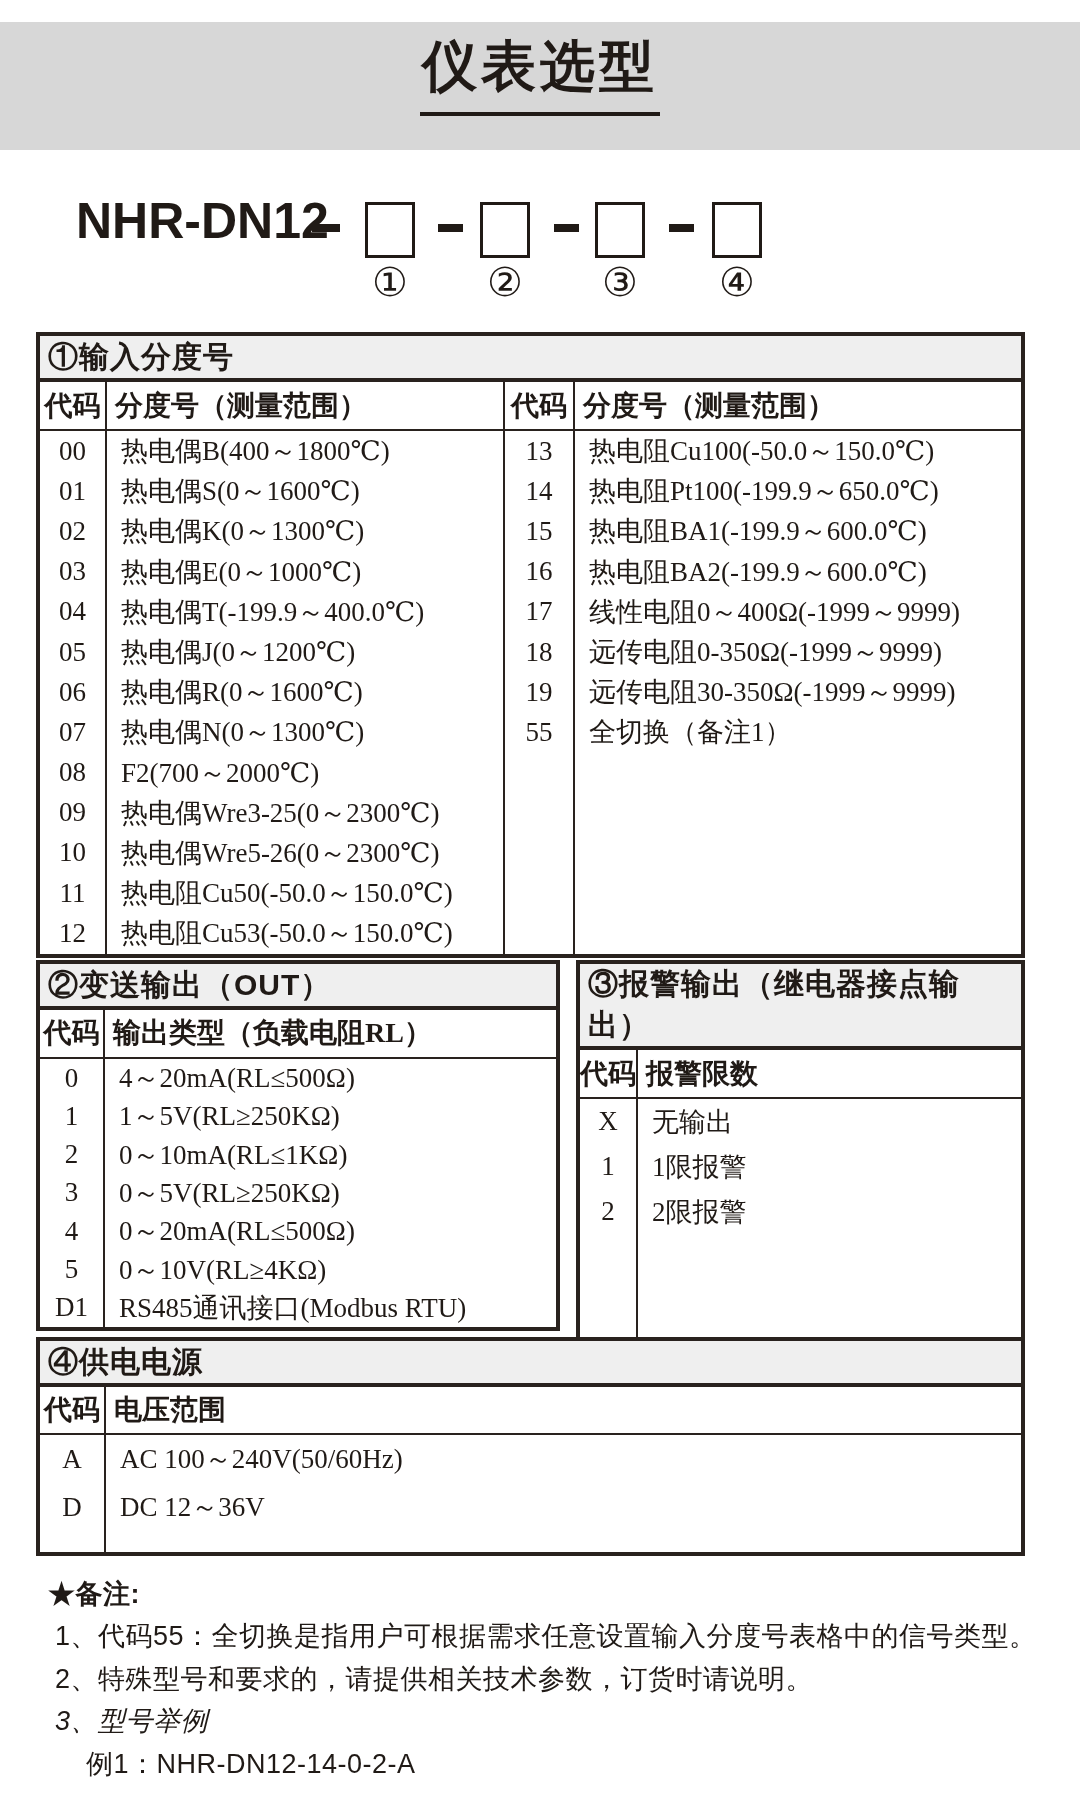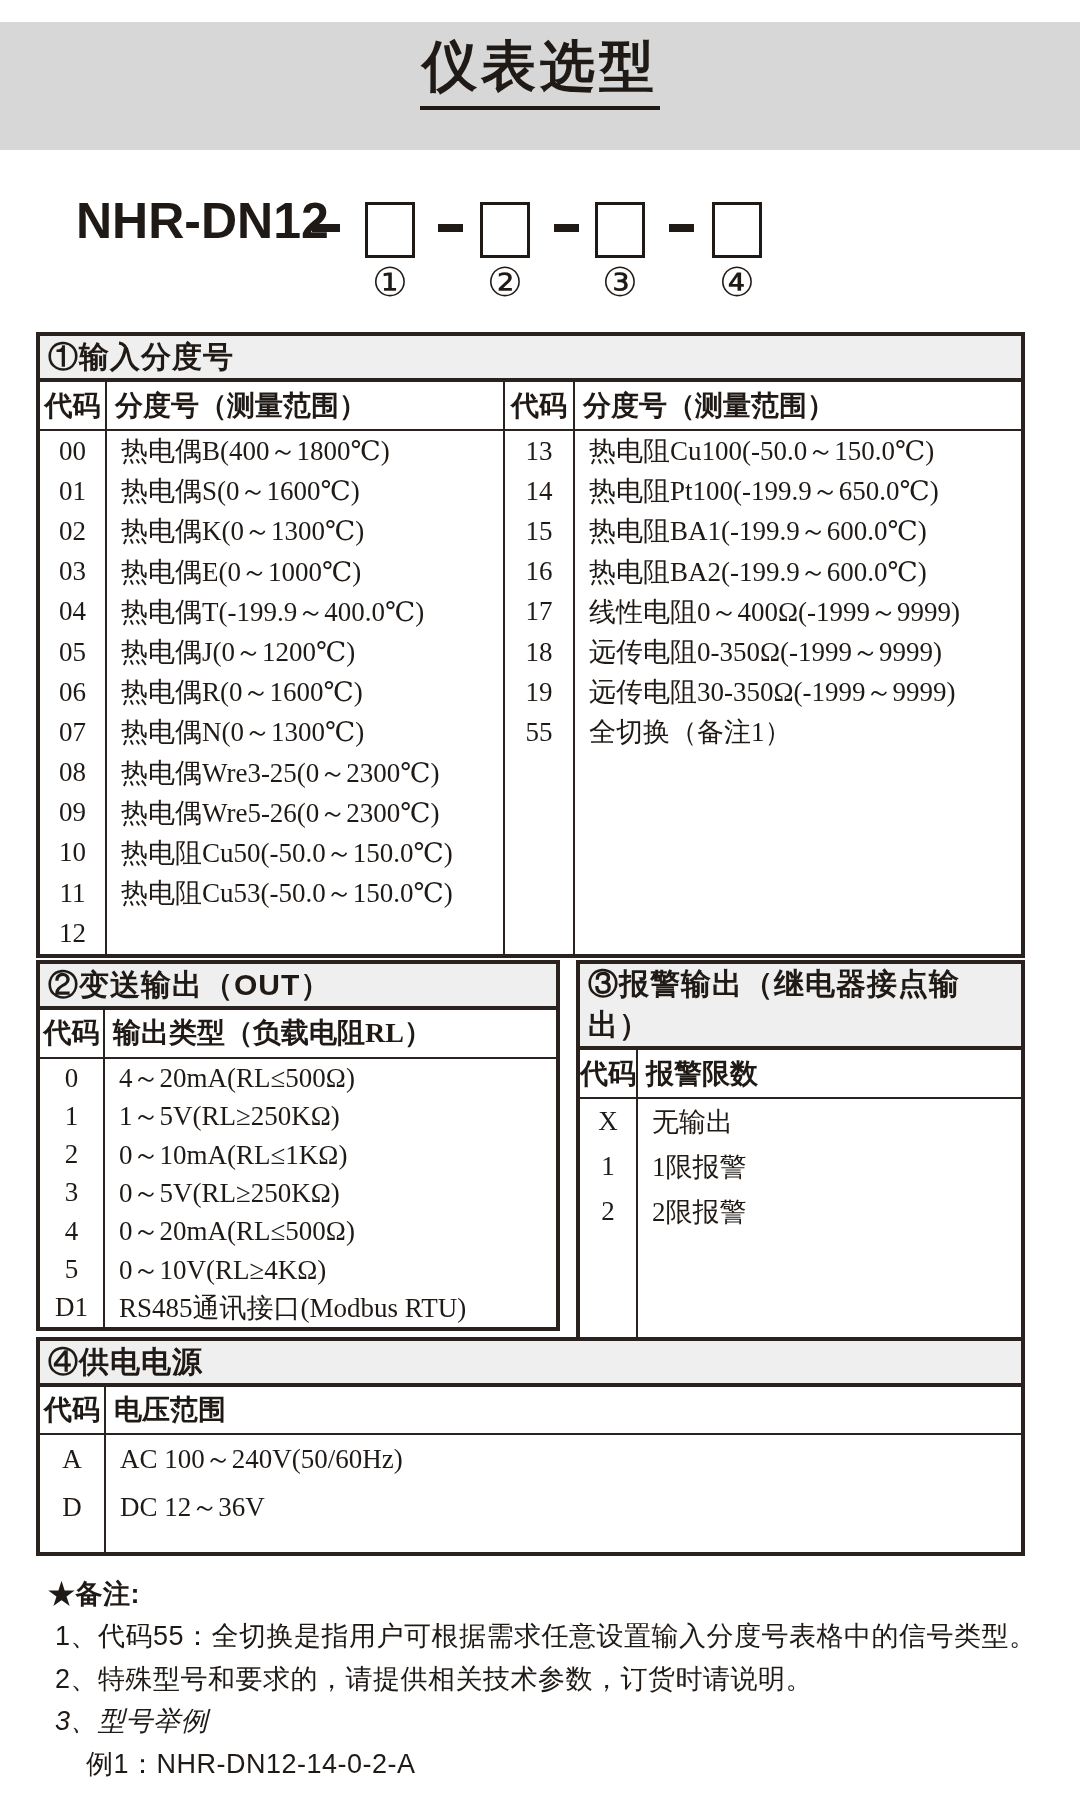--- a/index.html
+++ b/index.html
@@ -11,21 +11,21 @@
   *{margin:0;padding:0;box-sizing:border-box;}
   html,body{background:#ffffff;}
   body{
     position:relative;width:1080px;height:1797px;overflow:hidden;
     font-family:"Liberation Sans",sans-serif;color:var(--tx);
   }
   
   .title-band{position:absolute;left:0;top:22px;width:1080px;height:128px;
     background:var(--band);text-align:center;}
   .page-title{display:inline-block;margin-top:14px;font-size:55px;font-weight:bold;
-    letter-spacing:4px;border-bottom:4px solid var(--tx);padding:0 2px 9px 2px;line-height:1.1;}
+    letter-spacing:4px;border-bottom:4px solid var(--tx);padding:0 2px 15px 2px;line-height:1.1;}
   .page-subtitle{font-size:21px;color:#2b2b2b;margin-top:2px;letter-spacing:0.5px;}
   
   .model-prefix{position:absolute;left:76px;top:192px;font-size:50px;font-weight:bold;
     letter-spacing:0px;font-family:"Liberation Sans",sans-serif;}
   .mdash{position:absolute;height:8px;background:var(--tx);}
   .mbox{position:absolute;width:50px;height:56px;border:3px solid var(--tx);background:#fff;}
   .mnum{position:absolute;font-size:40px;line-height:1;width:50px;text-align:center;
     font-family:"DejaVu Sans",sans-serif;}
   
   .box{position:absolute;border:4px solid var(--bc);background:#fff;display:flex;flex-direction:column;}
@@ -100,20 +100,21 @@
       <div class="col" style="flex:1;">
         <div class="hcell pad">分度号（测量范围）</div>
         <div class="cell pad">热电偶B(400～1800℃)</div>
         <div class="cell pad">热电偶S(0～1600℃)</div>
         <div class="cell pad">热电偶K(0～1300℃)</div>
         <div class="cell pad">热电偶E(0～1000℃)</div>
         <div class="cell pad">热电偶T(-199.9～400.0℃)</div>
         <div class="cell pad">热电偶J(0～1200℃)</div>
         <div class="cell pad">热电偶R(0～1600℃)</div>
         <div class="cell pad">热电偶N(0～1300℃)</div>
+        <div class="cell pad">F2(700～2000℃)</div>
         <div class="cell pad">热电偶Wre3-25(0～2300℃)</div>
         <div class="cell pad">热电偶Wre5-26(0～2300℃)</div>
         <div class="cell pad">热电阻Cu50(-50.0～150.0℃)</div>
         <div class="cell pad">热电阻Cu53(-50.0～150.0℃)</div>
       </div>
     </div>
     <div class="grp" style="flex:1;">
       <div class="col code" style="width:70px;">
         <div class="hcell center">代码</div>
         <div class="cell center">13</div>

